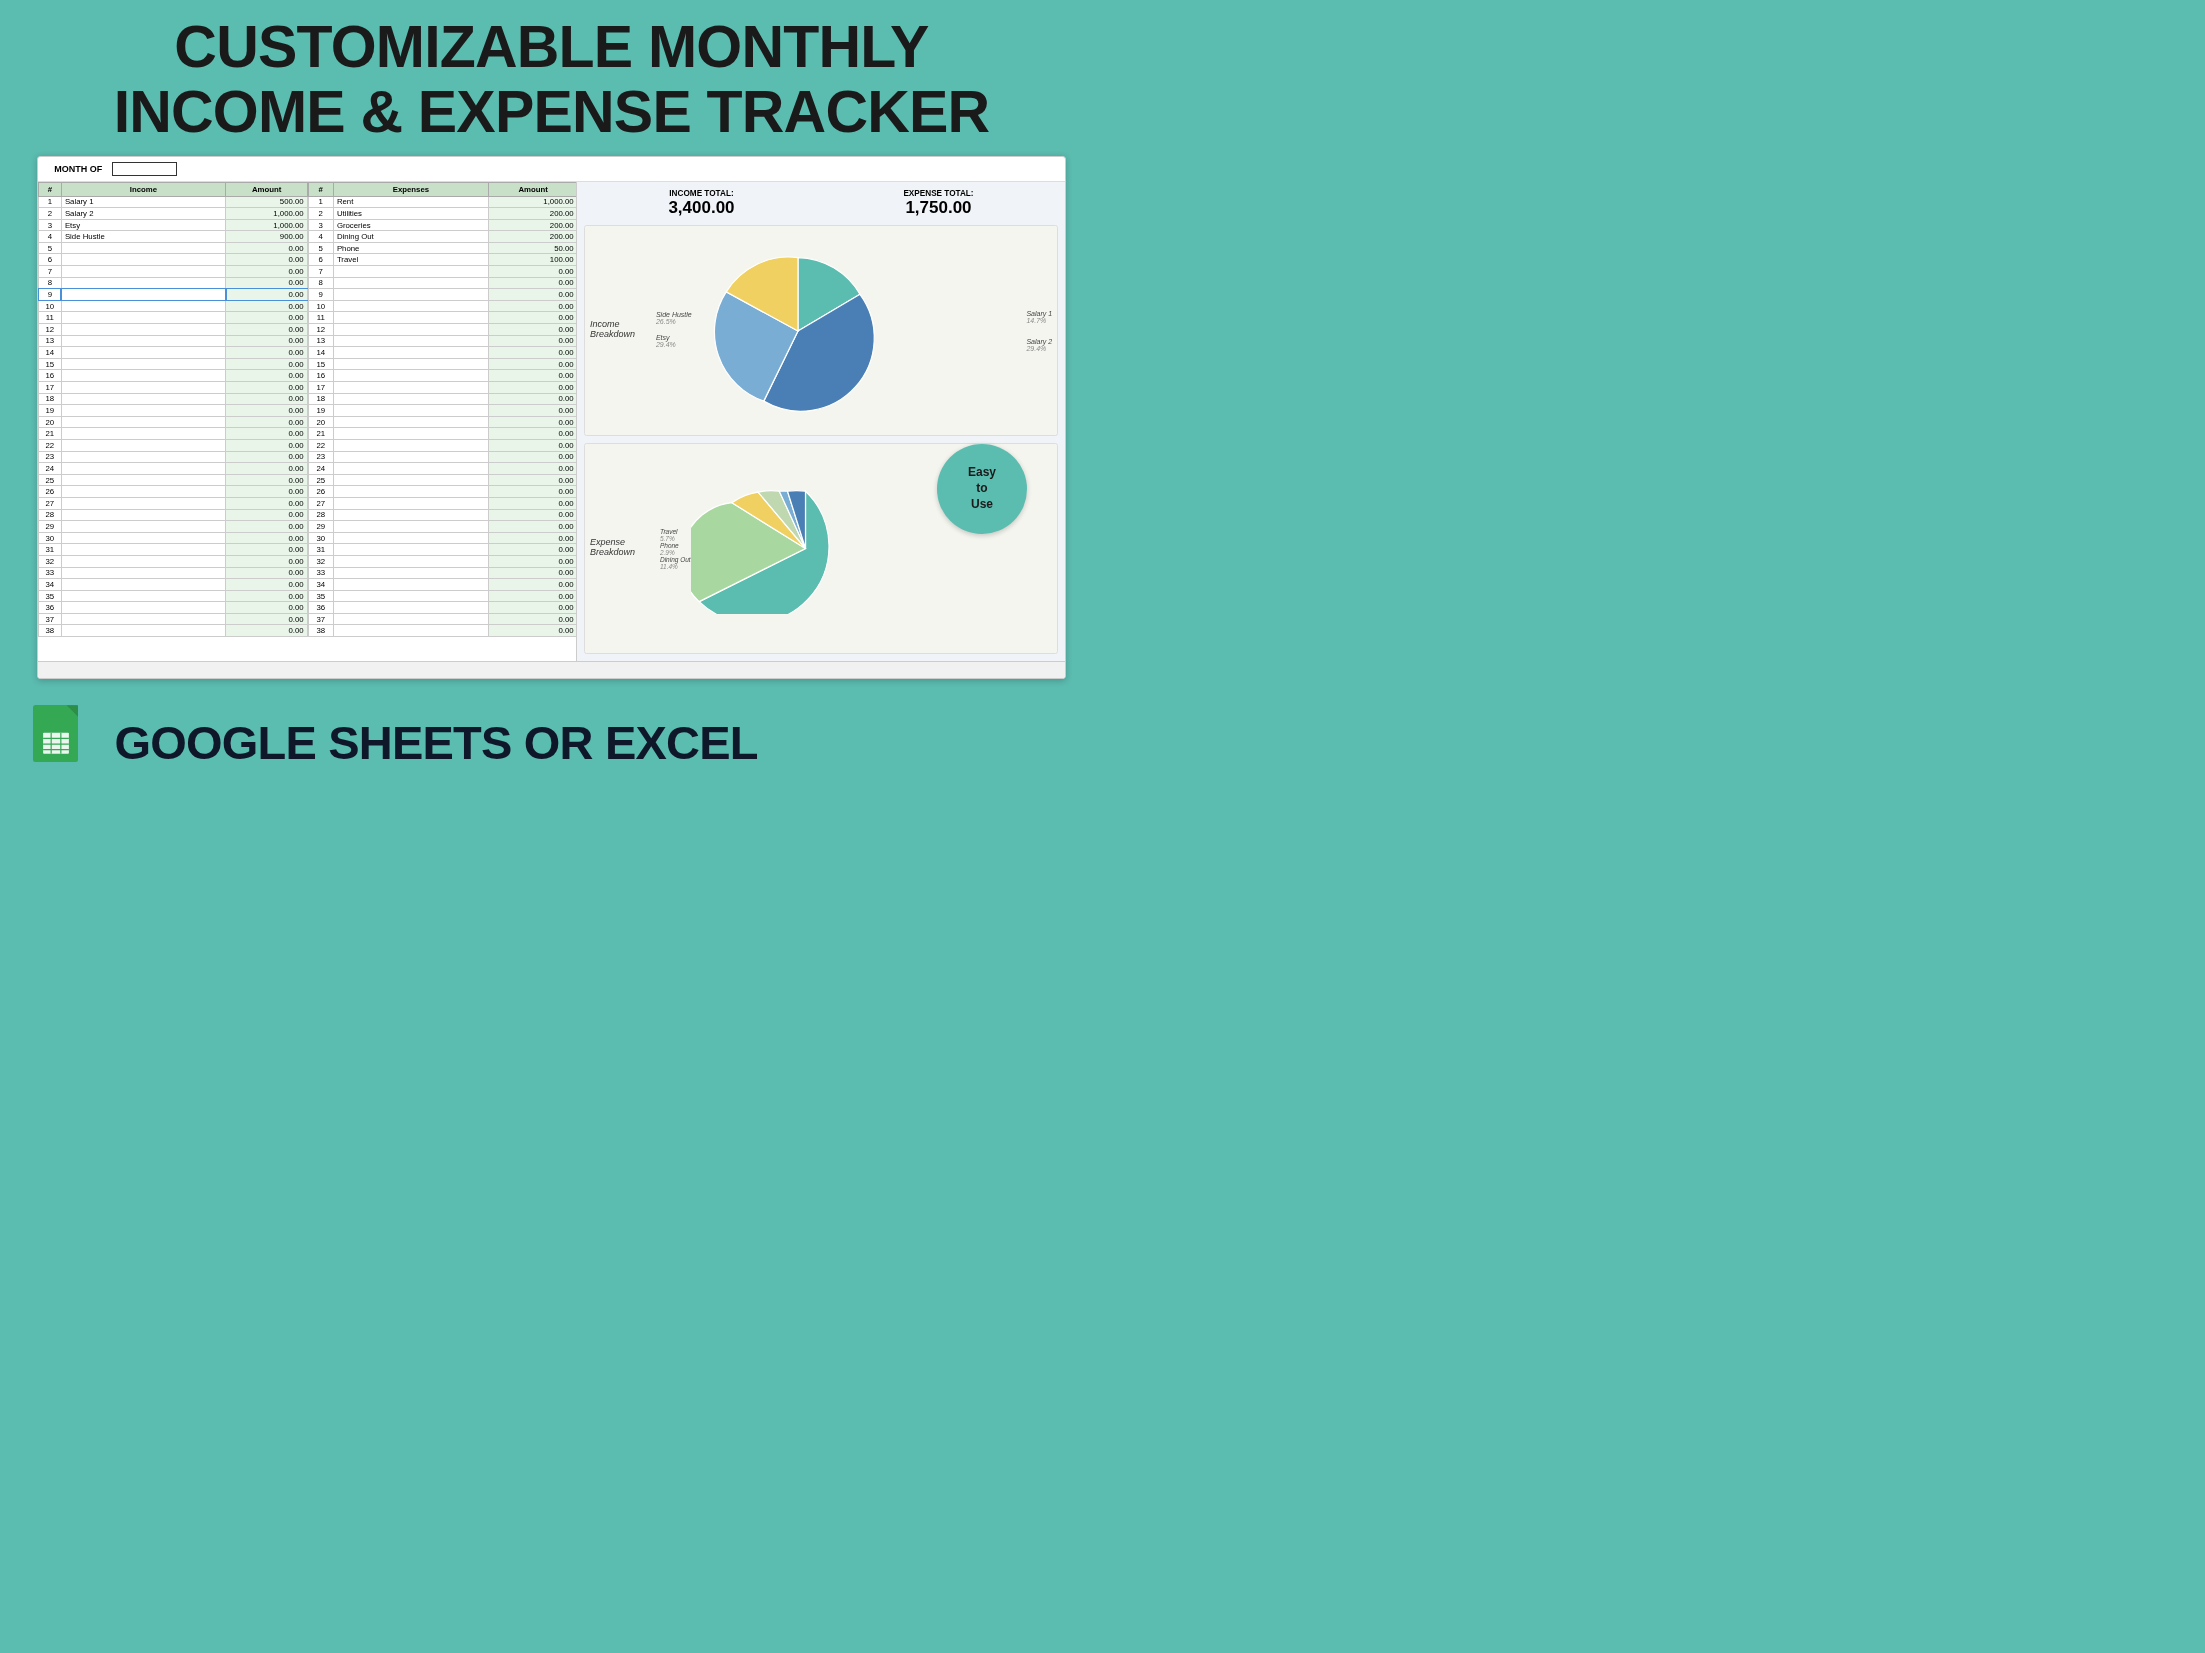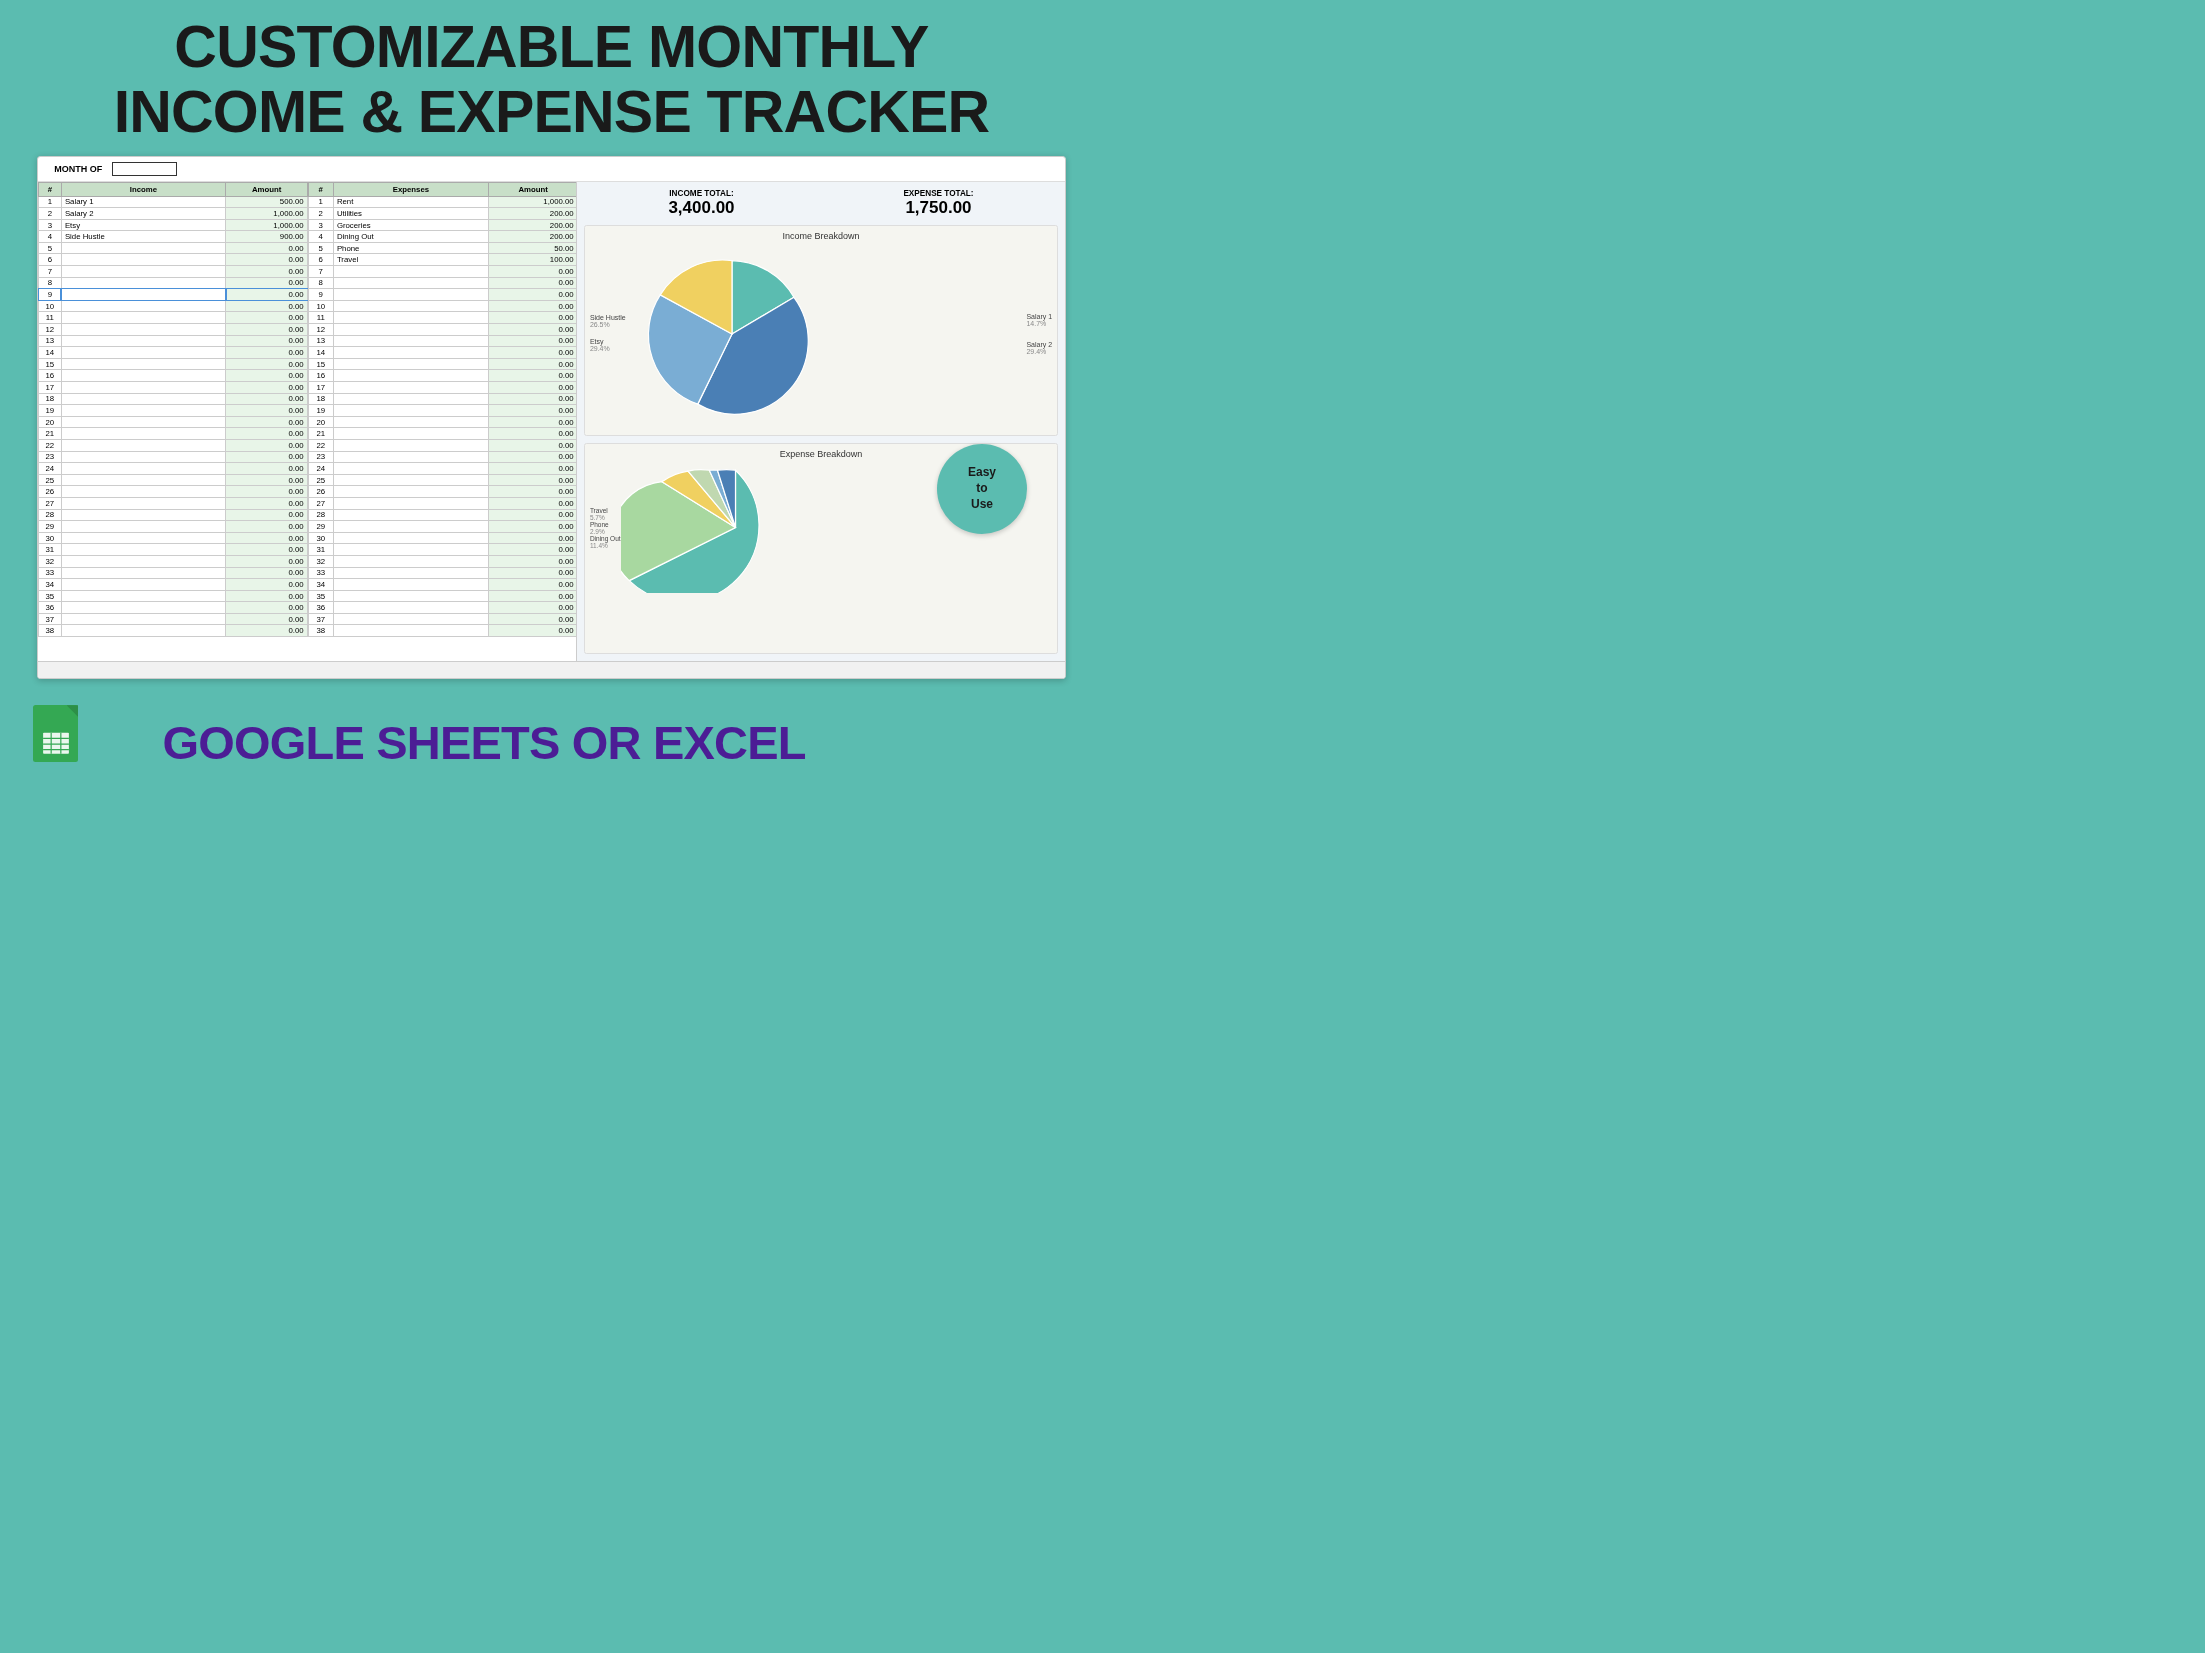--- a/index.html
+++ b/index.html
@@ -131,24 +131,25 @@
     .total-block { text-align: center; }
     .total-block .t-label { font-weight: bold; font-size: 8.2px; }
     .total-block .t-value { font-size: 17px; font-weight: bold; }
 
     .chart-box {
       background: #f5f5f0;
       border: 0.8px solid #ddd;
       border-radius: 2.5px;
       flex: 1;
       display: flex;
-      flex-direction: column;
+      flex-direction: row;
       align-items: center;
       padding: 4.9px;
       position: relative;
+      font-style: italic;
     }
     .chart-title {
       font-size: 9px;
       color: #333;
       margin-bottom: 3.3px;
     }
 
     
     .pie-container {
       display: flex;
@@ -217,23 +218,22 @@
       position: absolute;
       bottom: 6.5px;
       left: 50%;
       transform: translateX(-50%);
       width: 29px;
       height: 24.5px;
     }
     .footer-text {
       font-size: 47px;
       font-weight: 900;
-      color: #4c1d95;
+      color: #0f172a;
       letter-spacing: -0.8px;
-      margin-left: 48px;
     }
 
     
     .easy-badge {
       position: absolute;
       right: 39px;
       bottom: 145px;
       width: 90px;
       height: 90px;
       background: #5bbcb0;

